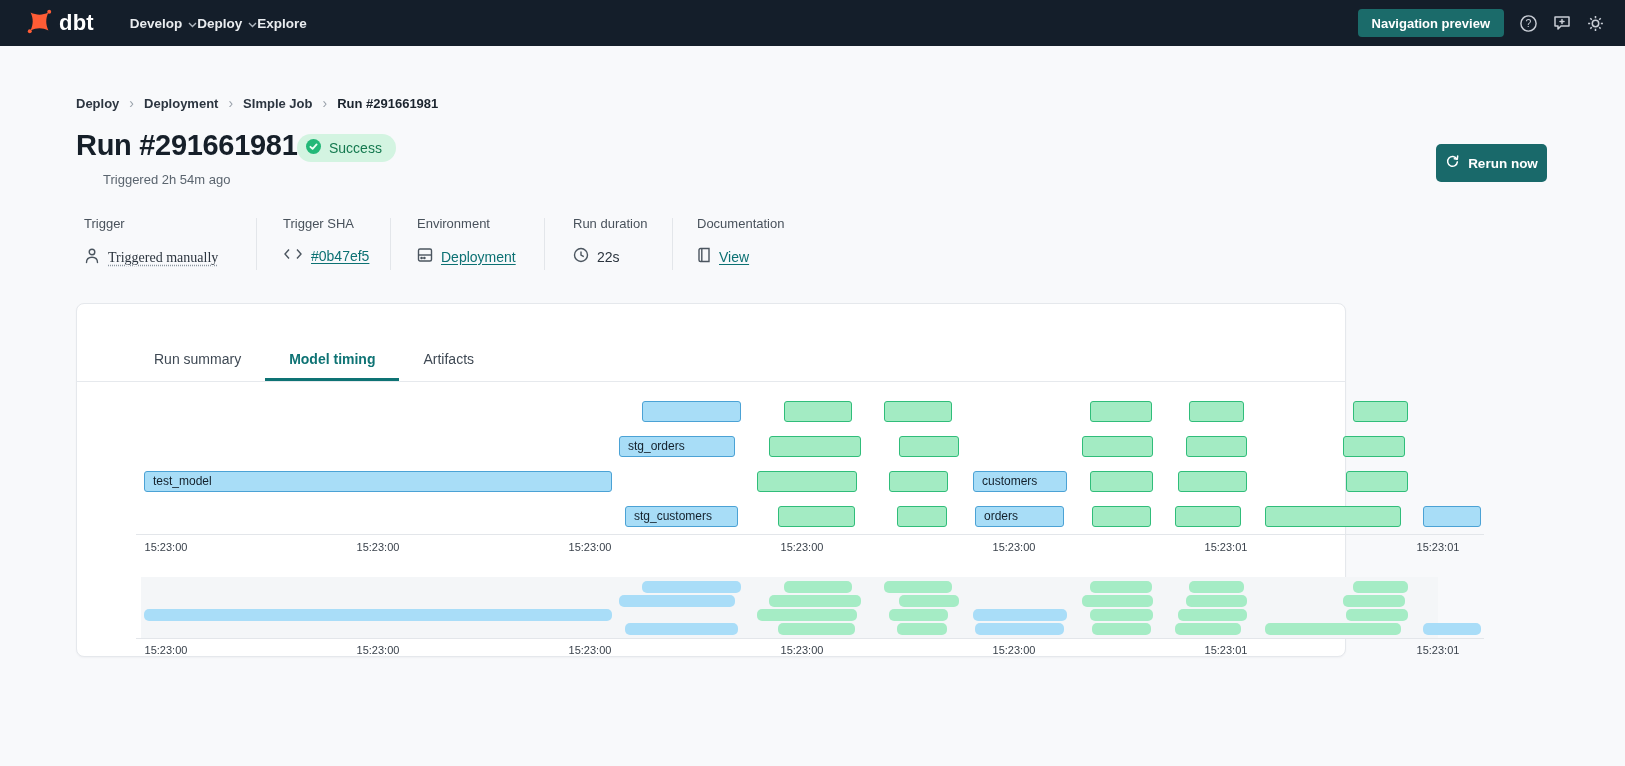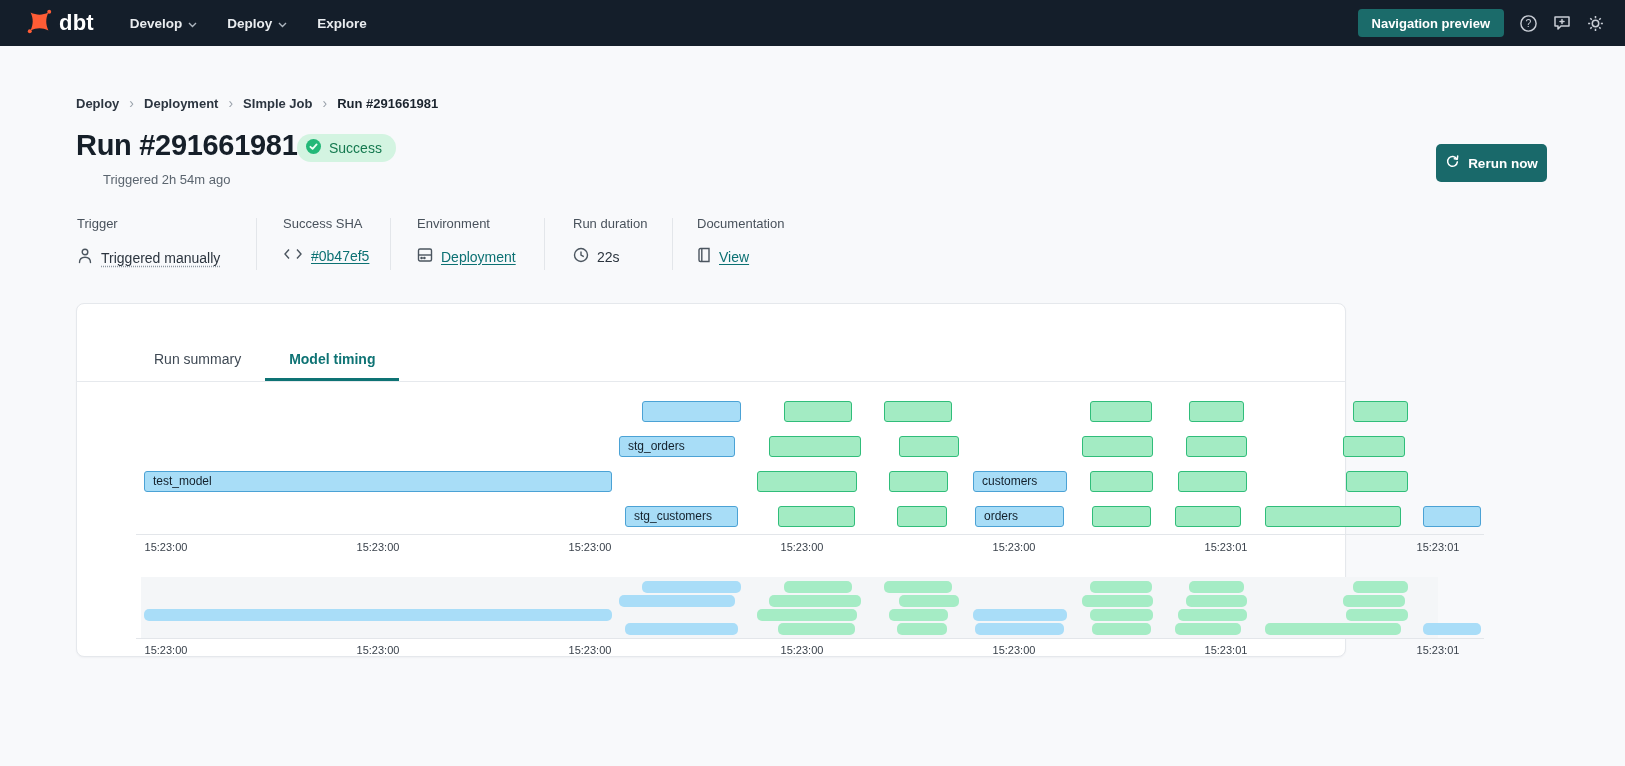--- a/index.html
+++ b/index.html
@@ -12,21 +12,21 @@
     color:#242d37;
   }
   
   .navbar{
     position:absolute; top:0; left:0; width:1625px; height:46px;
     background:#141e2a; display:flex; align-items:center;
   }
   .nav-left{ display:flex; align-items:center; margin-left:26px; }
   .logo{ display:flex; align-items:center; gap:6px; cursor:pointer; }
   .logo-text{ color:#ffffff; font-size:22px; font-weight:700; letter-spacing:0.2px; }
-  .nav-menus{ display:flex; align-items:center; margin-left:36px; gap:30px; }
+  .nav-menus{ display:flex; align-items:center; margin-left:36px; }
   .nav-menu{ display:flex; align-items:center; gap:6px; color:#e9ecef; font-size:13.5px; font-weight:700; cursor:pointer; }
   .nav-right{ margin-left:auto; margin-right:20px; display:flex; align-items:center; gap:15px; }
   .preview-btn{
     background:#1b6b6a; color:#fff; font-size:13px; font-weight:700;
     border:none; border-radius:4px; height:28px; padding:0 14px; cursor:pointer;
     font-family:"Liberation Sans",sans-serif;
   }
   .proj-cluster{ display:flex; align-items:center; gap:8px; cursor:pointer; }
   .proj-name{ color:#eef1f3; font-size:13px; font-weight:700; }
   .proj-sep{ color:#8d97a1; font-size:13px; }
@@ -49,21 +49,21 @@
     background:#19696a; color:#fff; border:none; border-radius:5px;
     display:flex; align-items:center; justify-content:center; gap:8px;
     font-size:13.5px; font-weight:700; cursor:pointer; font-family:"Liberation Sans",sans-serif;
   }
   
   .info-row{ position:absolute; left:76px; top:216px; width:750px; height:56px; }
   .info-col{ position:absolute; top:0; }
   .info-label{ font-size:13px; color:#49525c; }
   .info-value{ position:absolute; top:31px; display:flex; align-items:center; gap:8px; white-space:nowrap; }
   .info-value .val-text{ font-size:14px; color:#2b343e; }
-  .val-dotted{ text-decoration:underline dotted #8d97a1; text-underline-offset:3px; }
+  .val-dotted{ text-decoration:underline dotted #8d97a1; text-underline-offset:3px;font-family:Liberation Serif, serif; }
   .val-link{ color:#0c7173 !important; text-decoration:underline; text-underline-offset:2px; cursor:pointer; }
   .info-div{ position:absolute; top:2px; width:1px; height:52px; background:#e3e6ea; }
   
   .card{
     position:absolute; left:76px; top:303px; width:1270px; height:354px;
     background:#ffffff; border:1px solid #e5e8ec; border-radius:8px;
     box-shadow:0 1px 2px rgba(22,31,41,.04);
     padding-left:48px;
   }
   .tabbar{
@@ -178,35 +178,35 @@
   <span>
     <svg width="15" height="15" viewBox="0 0 16 16" fill="none" stroke="#ffffff" stroke-width="1.6">
         <path d="M12.6 5.4 A5.2 5.2 0 1 0 13.2 8.4" stroke-linecap="round"></path>
         <polyline points="13.5,2.2 13.1,5.5 9.9,5.1" stroke-linecap="round" stroke-linejoin="round"></polyline>
       </svg>
   </span>
   <span>Rerun now</span>
 </button>
 
 <div class="info-row">
-  <div class="info-col" style="left:1px;">
+  <div class="info-col" style="left:8px;">
     <div class="info-label">Trigger</div>
     <div class="info-value">
       <span>
         <svg width="16" height="17" viewBox="0 0 16 17" fill="none" stroke="#4b555f" stroke-width="1.4">
             <circle cx="8" cy="5" r="2.8"></circle>
             <path d="M2.5 15.5 c0-3.4 2.4-5.3 5.5-5.3 s5.5 1.9 5.5 5.3" stroke-linecap="round"></path>
           </svg>
       </span>
       <span class="val-text val-dotted">Triggered manually</span>
     </div>
   </div>
   <div class="info-div" style="left:180px;"></div>
   <div class="info-col" style="left:207px;">
-    <div class="info-label">Success SHA</div>
+    <div class="info-label">Trigger SHA</div>
     <div class="info-value">
       <span>
         <svg width="20" height="14" viewBox="0 0 20 14" fill="none" stroke="#4b555f" stroke-width="1.4">
             <polyline points="6,2.5 2,7 6,11.5"></polyline>
             <polyline points="14,2.5 18,7 14,11.5"></polyline>
           </svg>
       </span>
       <span class="val-text val-link">#0b47ef5</span>
     </div>
   </div>
@@ -250,20 +250,21 @@
       </span>
       <span class="val-text val-link">View</span>
     </div>
   </div>
 </div>
 
 <div class="card">
   <div class="tabbar">
     <div class="tab">Run summary</div>
     <div class="tab active">Model timing</div>
+    <div class="tab">Artifacts</div>
   </div>
 
   <div class="gantt-main" id="gantt-main">
       <div class="bar blue" style="left: 565px; top: 19px; width: 99px;"></div>
       <div class="bar green" style="left: 707px; top: 19px; width: 68px;"></div>
       <div class="bar green" style="left: 807px; top: 19px; width: 68px;"></div>
       <div class="bar green" style="left: 1013px; top: 19px; width: 62px;"></div>
       <div class="bar green" style="left: 1112px; top: 19px; width: 55px;"></div>
       <div class="bar green" style="left: 1276px; top: 19px; width: 55px;"></div>
       <div class="bar blue" style="left: 542px; top: 54px; width: 116px;">stg_orders</div>

